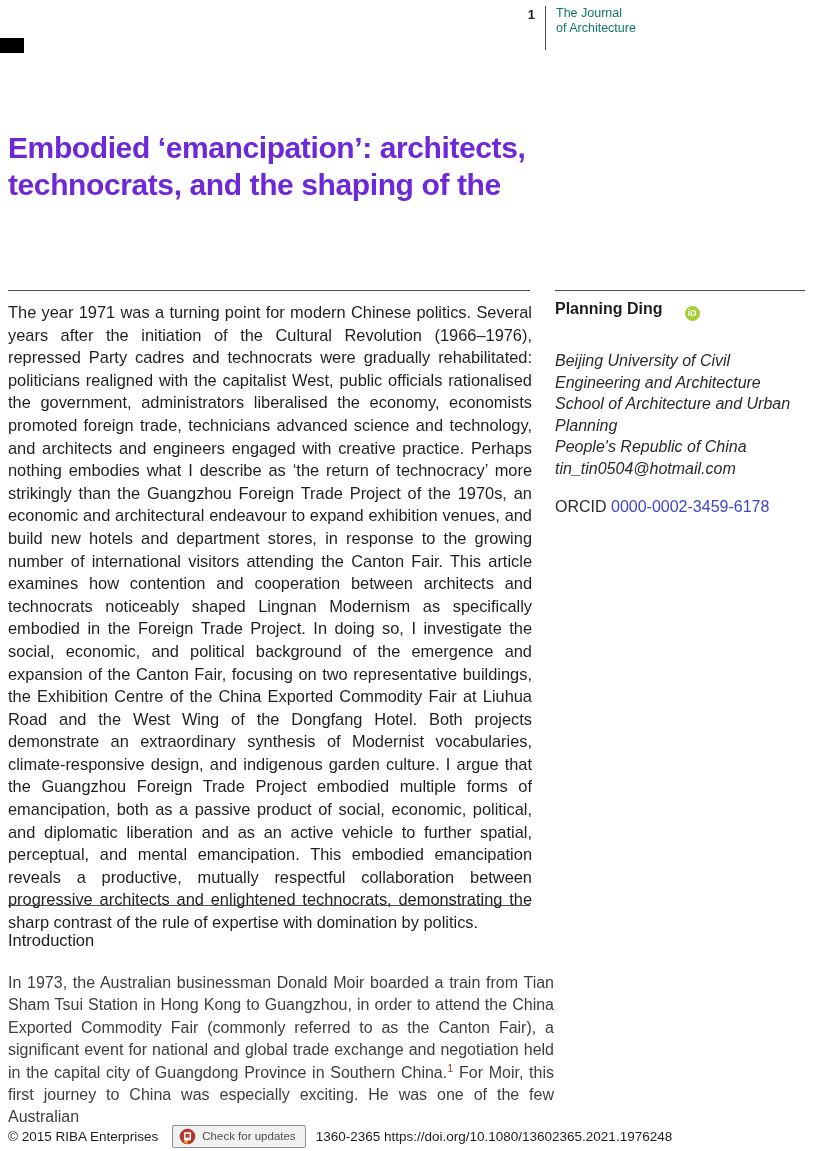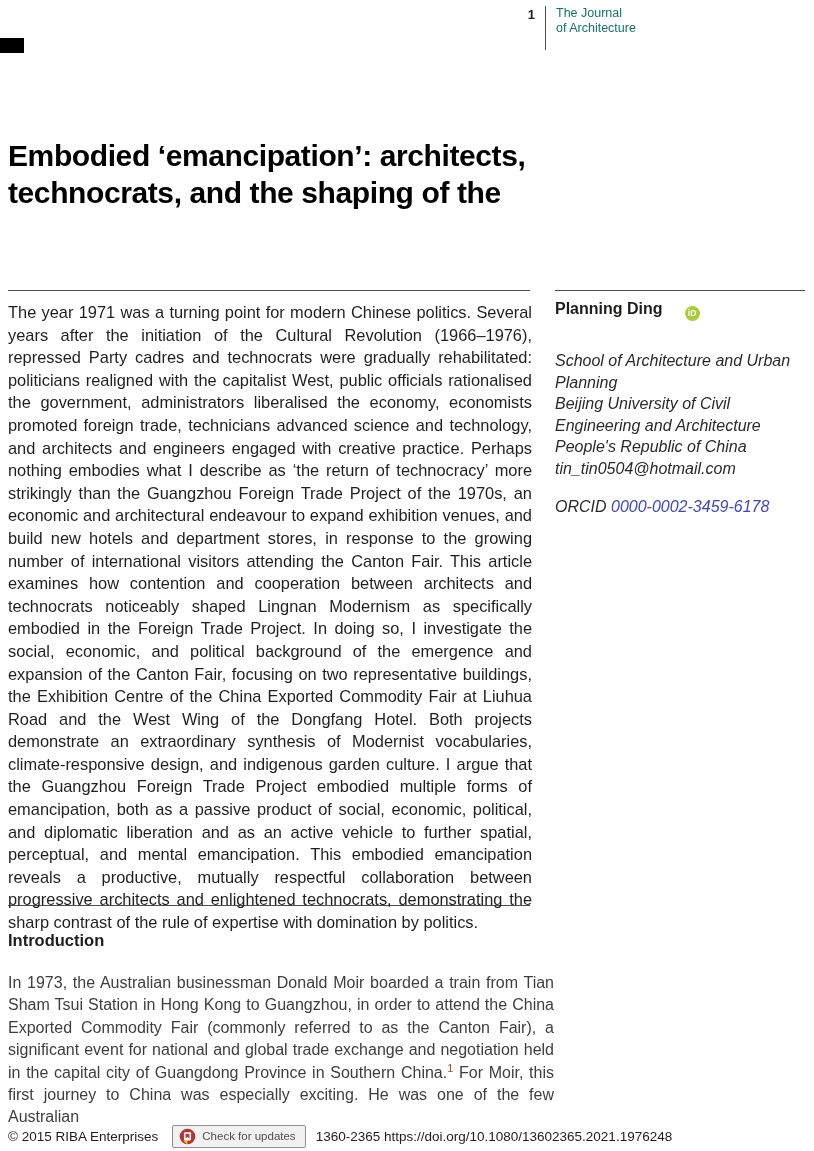--- a/index.html
+++ b/index.html
@@ -28,23 +28,23 @@
   }
 
   
   .corner-mark {
     position: absolute; top: 38px; left: 0; width: 24px; height: 15px;
     background: #000000;
   }
 
   
   .article-title {
-    position: absolute; top: 137px; left: 8px; width: 560px;
+    position: absolute; top: 129px; left: 8px; width: 560px;
     font-size: 30px; font-weight: bold; line-height: 37px;
-    letter-spacing: -0.4px; color: #000000;
+    letter-spacing: -0.4px; color: #6d28d9;
   }
 
   
   .rule { position: absolute; height: 1px; background: #4d4d4d; }
   .rule-abstract-top { top: 290px; left: 8px; width: 522px; }
   .rule-sidebar-top  { top: 290px; left: 555px; width: 250px; }
   .rule-abstract-bottom { top: 905px; left: 8px; width: 522px; }
 
   
   .abstract {
@@ -60,28 +60,28 @@
     display: inline-block; width: 15px; height: 15px; border-radius: 50%;
     background: #a6ce39; color: #ffffff; font-size: 8.5px; font-weight: bold;
     text-align: center; line-height: 15px; vertical-align: -2px;
     font-style: normal; margin-left: 22px;
   }
   .affiliation {
     margin-top: 29px; font-size: 16px; font-style: italic;
     line-height: 21.5px; color: #2a2a2a;
   }
   .orcid-line {
-    margin-top: 19px; font-size: 16px; font-style: italic; color: #2a2a2a;
+    margin-top: 19px; font-size: 16px; color: #2a2a2a;
   }
   .orcid-number { color: #3f46c6; }
 
   
   .intro-heading {
     position: absolute; top: 931px; left: 8px;
-    font-size: 16.5px; font-weight: bold; color: #1d1d1b;
+    font-size: 16.5px; font-weight: normal; color: #1d1d1b;
   }
   .intro-para {
     position: absolute; top: 972px; left: 8px; width: 546px;
     font-size: 16px; line-height: 22.4px; text-align: justify;
     color: #3e3e3e;
   }
   .footnote-ref {
     color: #b5422d; font-size: 11px; vertical-align: 6px; line-height: 0;
   }
 
@@ -123,22 +123,22 @@
   <div class="rule rule-sidebar-top"></div>
   <div class="rule rule-abstract-bottom"></div>
 
   <div class="abstract">The year 1971 was a turning point for modern Chinese politics. Several years after the initiation of the Cultural Revolution (1966–1976), repressed Party cadres and technocrats were gradually rehabilitated: politicians realigned with the capitalist West, public officials rationalised the government, administrators liberalised the economy, economists promoted foreign trade, technicians advanced science and technology, and architects and engineers engaged with creative practice. Perhaps nothing embodies what I describe as ‘the return of technocracy’ more strikingly than the Guangzhou Foreign Trade Project of the 1970s, an economic and architectural endeavour to expand exhibition venues, and build new hotels and department stores, in response to the growing number of international visitors attending the Canton Fair. This article examines how contention and cooperation between architects and technocrats noticeably shaped Lingnan Modernism as specifically embodied in the Foreign Trade Project. In doing so, I investigate the social, economic, and political background of the emergence and expansion of the Canton Fair, focusing on two representative buildings, the Exhibition Centre of the China Exported Commodity Fair at Liuhua Road and the West Wing of the Dongfang Hotel. Both projects demonstrate an extraordinary synthesis of Modernist vocabularies, climate-responsive design, and indigenous garden culture. I argue that the Guangzhou Foreign Trade Project embodied multiple forms of emancipation, both as a passive product of social, economic, political, and diplomatic liberation and as an active vehicle to further spatial, perceptual, and mental emancipation. This embodied emancipation reveals a productive, mutually respectful collaboration between progressive architects and enlightened technocrats, demonstrating the sharp contrast of the rule of expertise with domination by politics.</div>
 
   <div class="sidebar">
     <div class="author-line">
       <span>Planning Ding</span><span class="orcid-icon">iD</span>
     </div>
     <div class="affiliation">
+      <div>Beijing University of Civil Engineering and Architecture</div>
       <div>School of Architecture and Urban Planning</div>
-      <div>Beijing University of Civil Engineering and Architecture</div>
       <div>People's Republic of China</div>
       <div>tin_tin0504@hotmail.com</div>
     </div>
     <div class="orcid-line">
       <span>ORCID </span><span class="orcid-number">0000-0002-3459-6178</span>
     </div>
   </div>
 
   <h2 class="intro-heading">Introduction</h2>
   <div class="intro-para">

